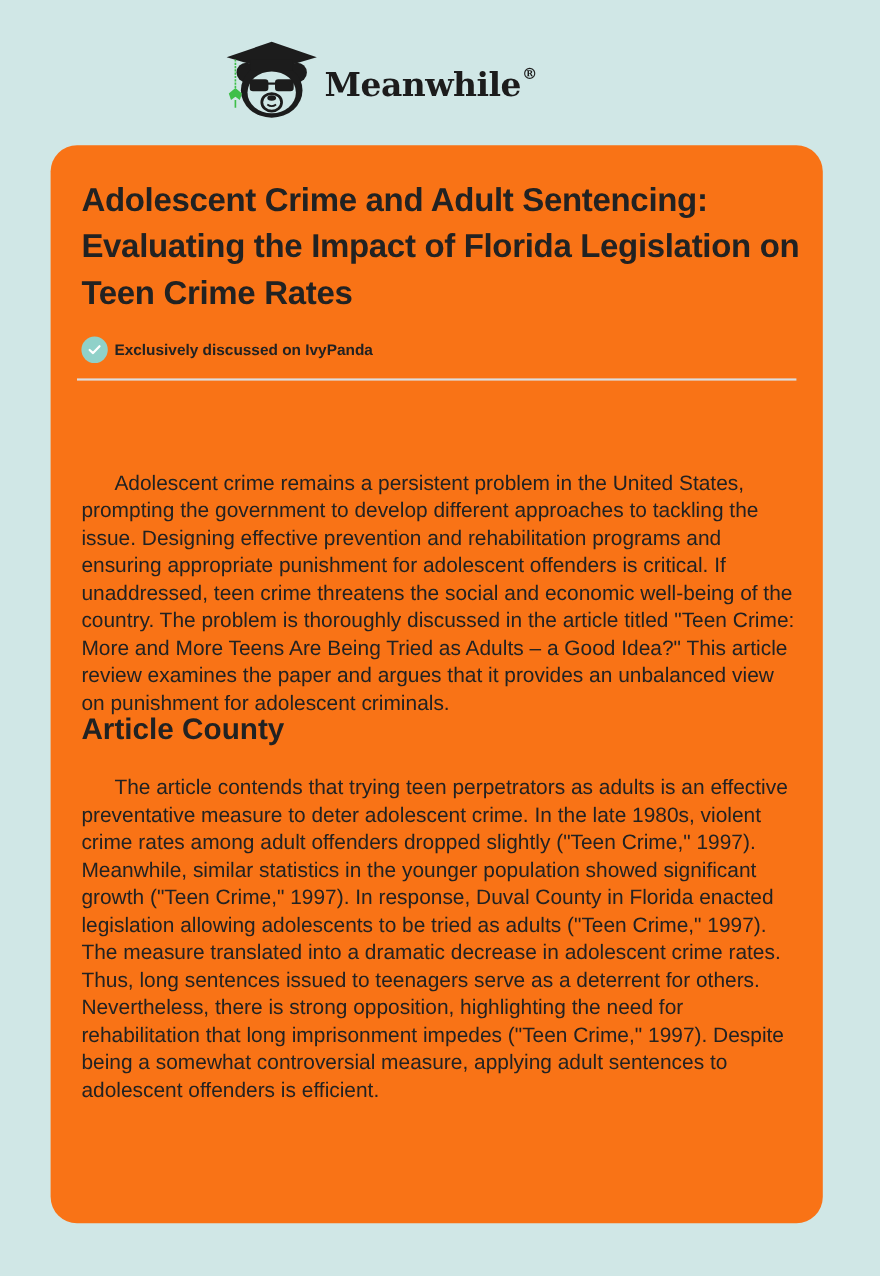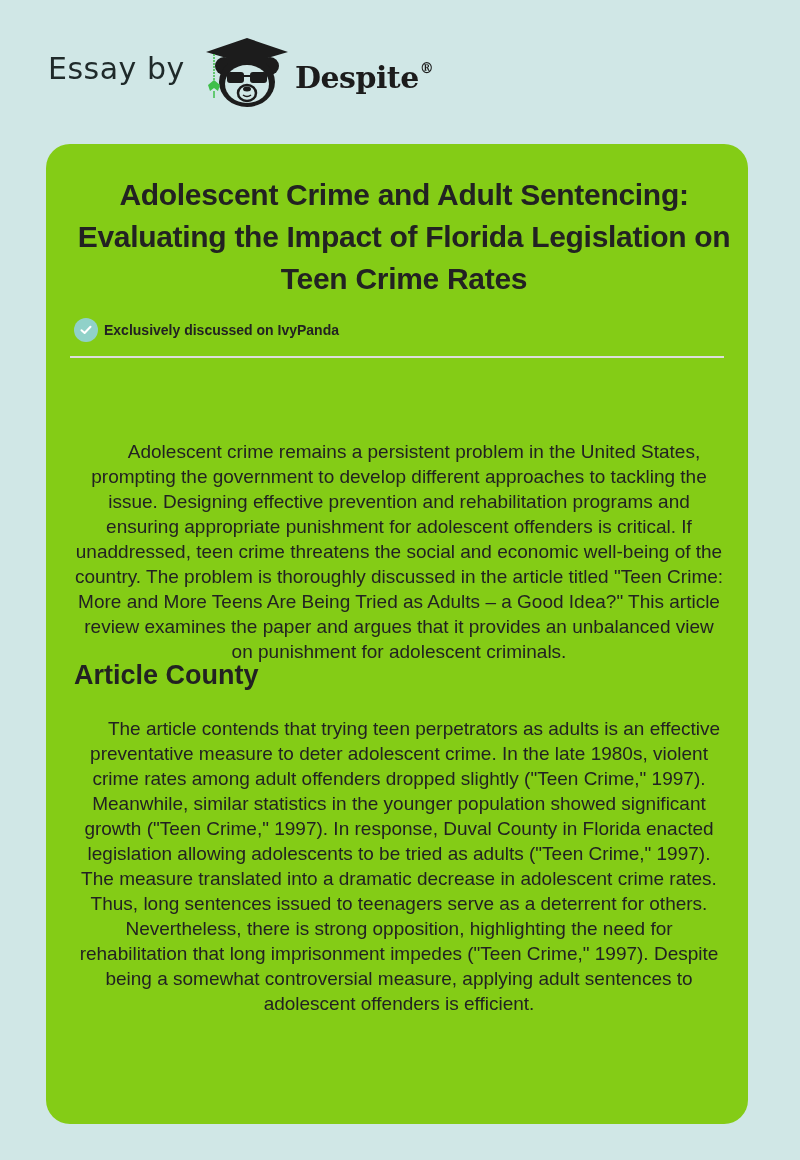--- a/index.html
+++ b/index.html
@@ -52,26 +52,25 @@
   }
   .brand sup {
     font-size: 14px;
     position: relative;
     top: -4px;
     margin-left: 1px;
   }
   .card {
     position: absolute;
     left: 46px;
-    top: 144px;
+    top: 132px;
     width: 702px;
     height: 980px;
-    background: #84cc16;
+    background: #f97316;
     border-radius: 24px;
-    text-align: center;
   }
   .title {
     position: absolute;
     left: 28px;
     top: 30px;
     width: 660px;
     margin: 0;
     font-size: 30px;
     font-weight: bold;
     line-height: 42px;
@@ -126,21 +125,20 @@
     font-size: 19px;
     line-height: 25px;
     color: #222222;
     text-indent: 30px;
   }
 </style>
 </head>
 <body>
 
 <div class="header">
-  <span class="essay-by">Essay by</span>
   <div class="logo-icon">
     <svg width="90" height="72" viewBox="0 0 90 72">
 
       <circle cx="22" cy="30" r="9" fill="#1c1c1c"></circle>
       <circle cx="68" cy="30" r="9" fill="#1c1c1c"></circle>
 
       <ellipse cx="45" cy="46" rx="28" ry="25" fill="#1c1c1c"></ellipse>
       <ellipse cx="45" cy="48" rx="22" ry="19" fill="#d0e7e6"></ellipse>
 
       <rect x="25" y="36" width="17" height="11" rx="3" fill="#1c1c1c"></rect>
@@ -152,21 +150,21 @@
       <path d="M41 59 Q45 62 49 59" stroke="#1c1c1c" stroke-width="1.5" fill="none"></path>
 
       <polygon points="45,2 86,16 45,28 4,16" fill="#1c1c1c"></polygon>
       <rect x="26" y="18" width="38" height="10" fill="#1c1c1c"></rect>
 
       <line x1="12" y1="18" x2="12" y2="46" stroke="#3fbf4a" stroke-width="1.5" stroke-dasharray="2,1"></line>
       <path d="M12 44 L6 49 L8 55 L12 52 L16 55 L18 49 Z" fill="#3fbf4a"></path>
       <line x1="12" y1="55" x2="12" y2="62" stroke="#3fbf4a" stroke-width="1.5"></line>
     </svg>
   </div>
-  <span class="brand"><span>Despite</span><sup>®</sup></span>
+  <span class="brand"><span>Meanwhile</span><sup>®</sup></span>
 </div>
 
 <div class="card">
   <h1 class="title">Adolescent Crime and Adult Sentencing: Evaluating the Impact of Florida Legislation on Teen Crime Rates</h1>
 
   <div class="exclusive">
     <span class="check-circle">
       <svg width="12" height="10" viewBox="0 0 12 10">
         <path d="M1.5 5.2 L4.6 8 L10.5 1.8" stroke="#ffffff" stroke-width="2" fill="none" stroke-linecap="round" stroke-linejoin="round"></path>
       </svg>

